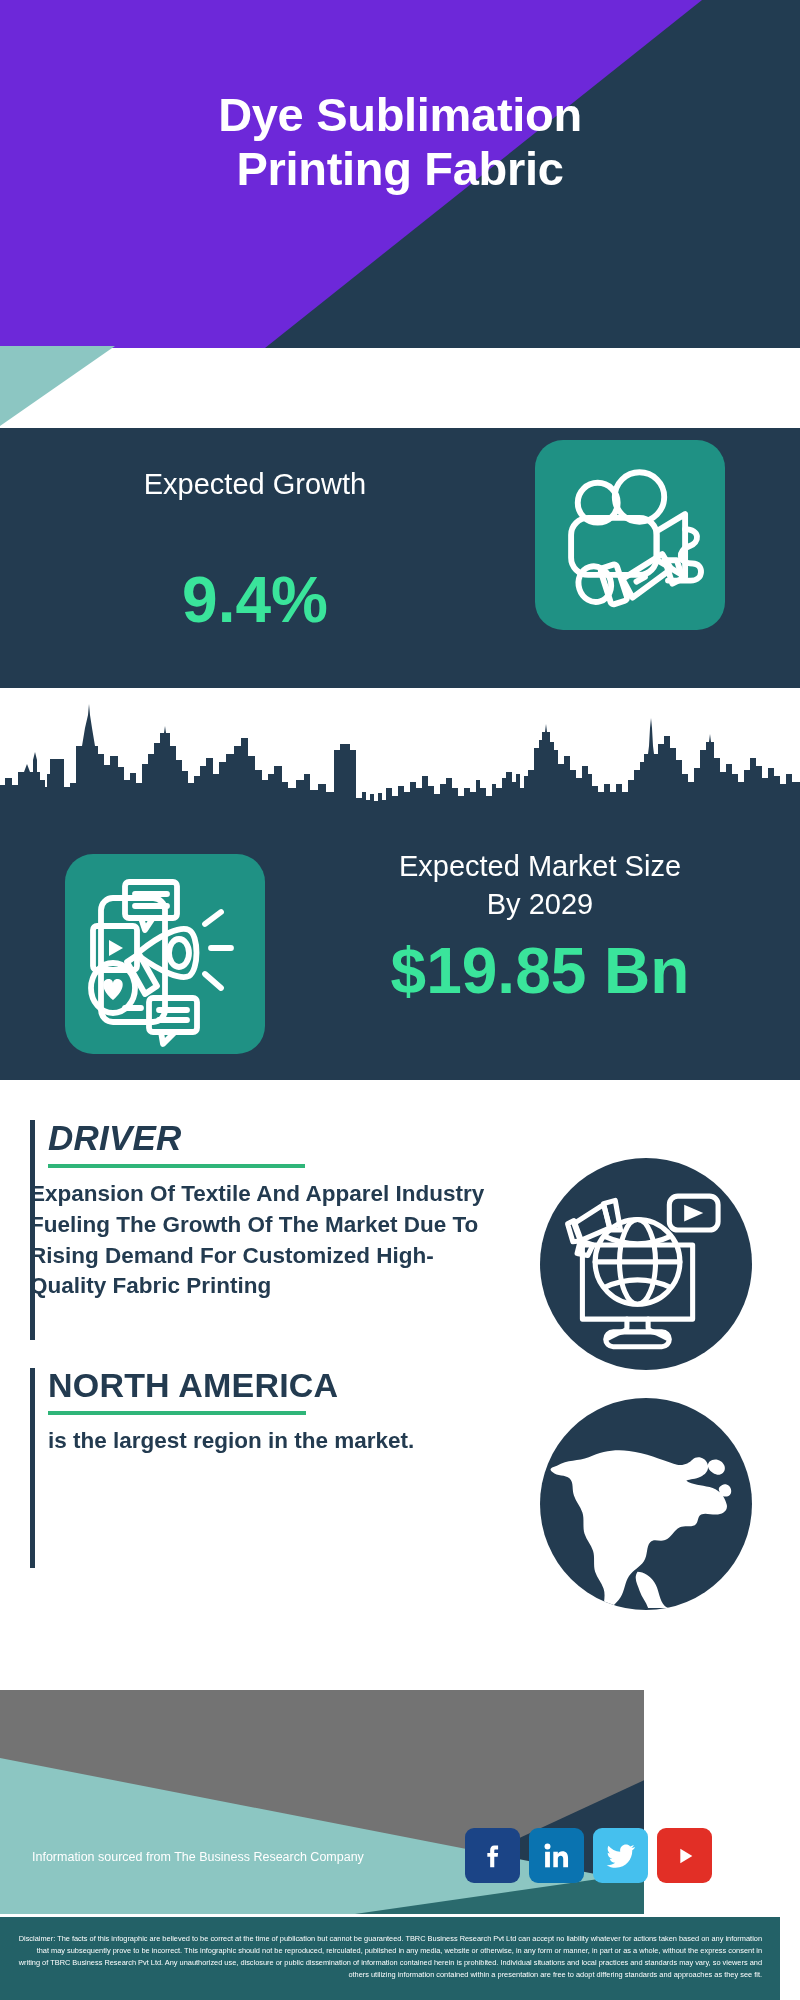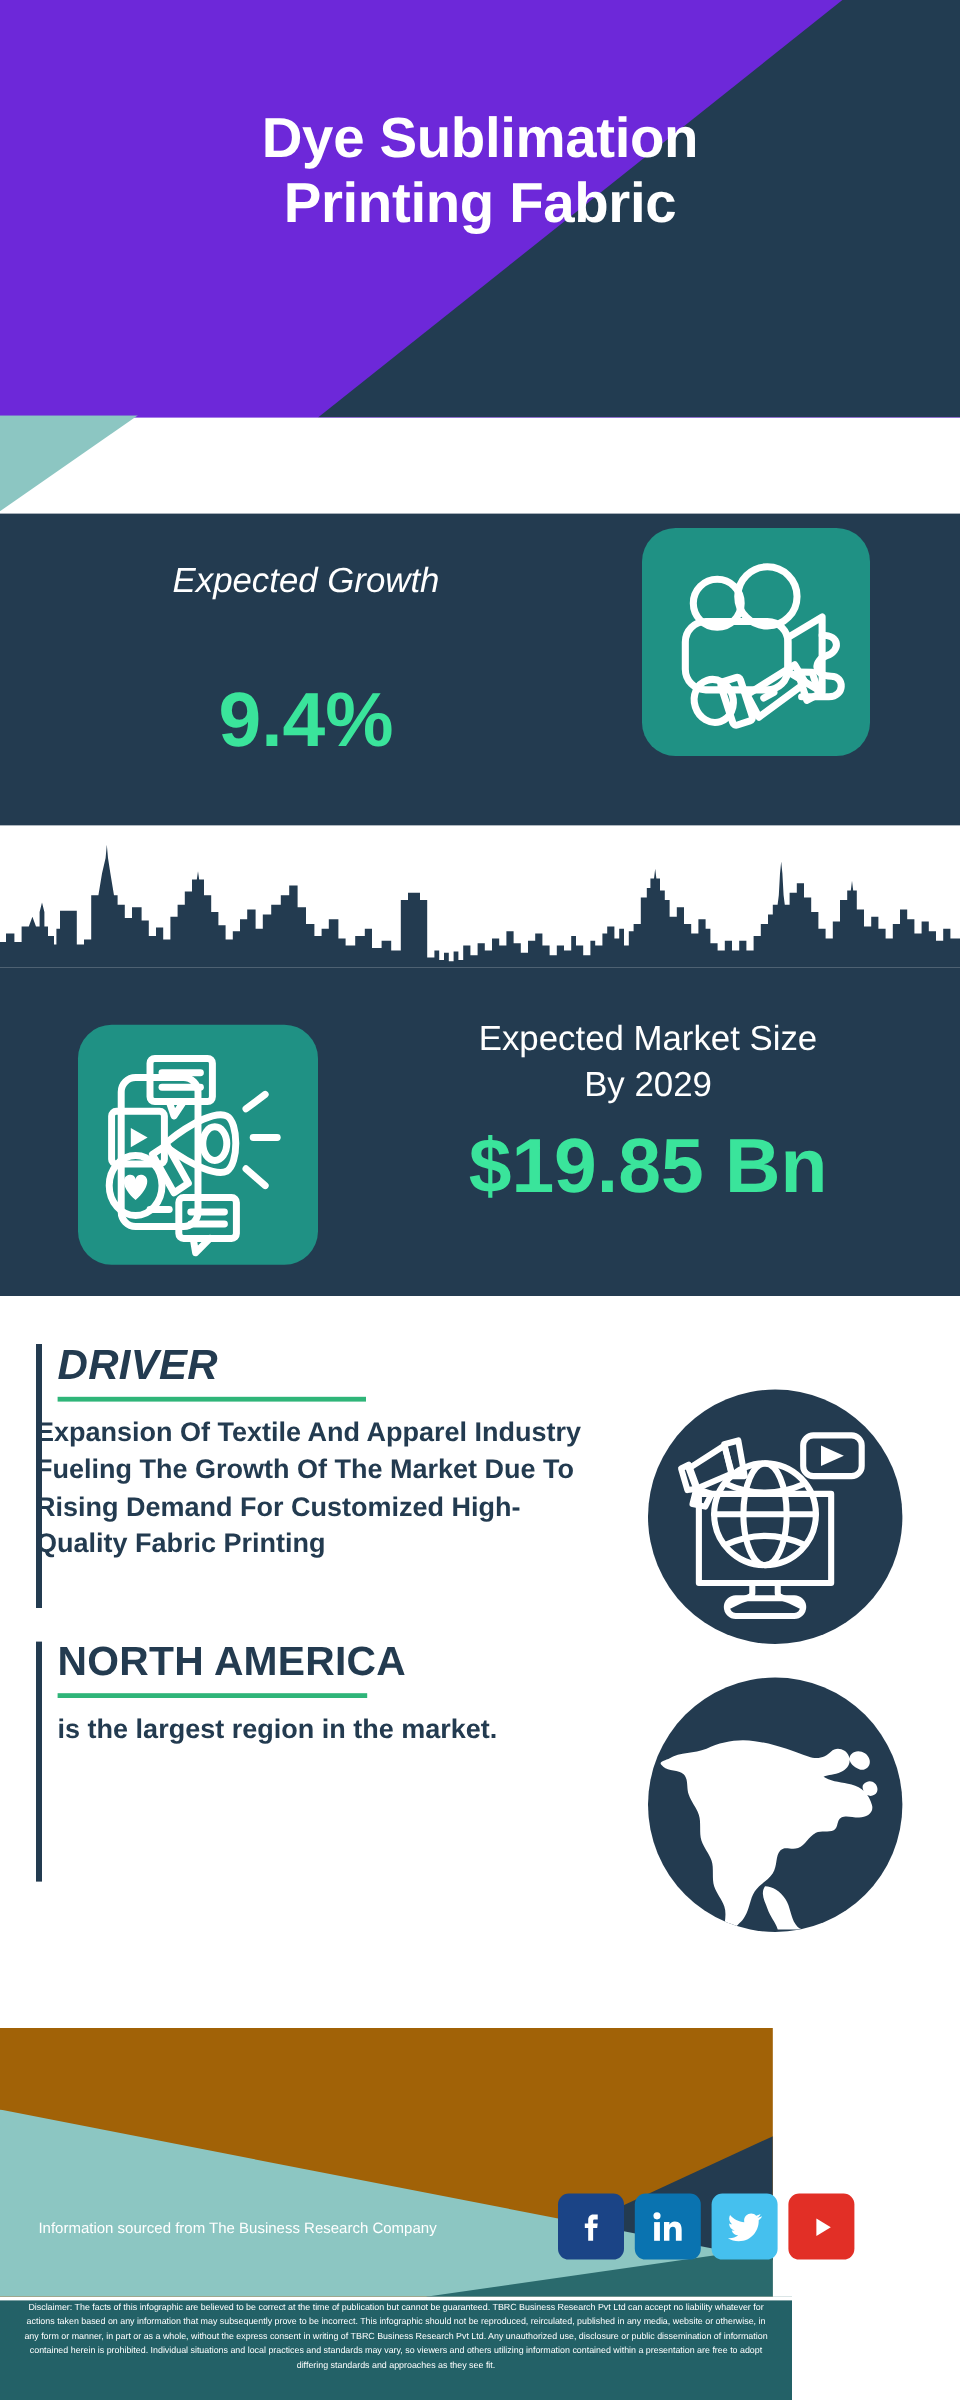--- a/index.html
+++ b/index.html
@@ -37,21 +37,21 @@
     clip-path: polygon(0 0, 115px 0, 0 80px);
   }
 
   
   .growth-band {
     position:absolute; left:0; top:428px; width:800px; height:260px;
     background:#233b50;
   }
   .growth-text {
     position:absolute; left:20px; top:38px; width:470px; text-align:center;
-    color:#ffffff; font-size:29px; line-height:1.3; font-weight:normal;font-style:italic;
+    color:#ffffff; font-size:29px; line-height:1.3; font-weight:normal;
   }
   .growth-value {
     position:absolute; left:20px; top:140px; width:470px; text-align:center;
     color:#3ae49b; font-size:64px; font-weight:bold; line-height:1;
   }
   .icon-tile {
     position:absolute; background:#1f9184; border-radius:28px;
   }
   .tile-camera { left:535px; top:440px; width:190px; height:190px; z-index:5; }
 
@@ -99,21 +99,21 @@
 
   .circ {
     position:absolute; border-radius:50%; background:#233b50; overflow:hidden;
   }
   .circ-monitor { left:540px; top:1158px; width:212px; height:212px; }
   .circ-map     { left:540px; top:1398px; width:212px; height:212px; }
 
   
   .footer {
     position:absolute; left:0; top:1690px; width:644px; height:224px;
-    background:#a16207; overflow:hidden;
+    background:#737373; overflow:hidden;
   }
   .f-navy2 {
     position:absolute; inset:0; background:#233b50;
     clip-path: polygon(800px 18px, 800px 224px, 355px 224px);
   }
   .f-teal {
     position:absolute; inset:0; background:#8cc6c2;
     clip-path: polygon(0 68px, 800px 224px, 0 224px);
   }
   .f-overlap2 {
@@ -131,24 +131,24 @@
     display:flex; align-items:center; justify-content:center;
   }
   .sico svg { display:block; }
   .s-fb { background:#1b4486; }
   .s-li { background:#0a73b0; }
   .s-tw { background:#45c0ee; }
   .s-yt { background:#e22f26; }
 
   
   .disclaimer {
-    position:absolute; left:0; top:1914px; width:660px; height:86px;
+    position:absolute; left:0; top:1914px; width:780px; height:86px;
     background:#236167; border-top:3px solid #ffffff;
-    padding:0 18px 0 18px;
-    color:#ffffff; font-size:7.4px; line-height:1.62; text-align:center;
+    padding:16px 18px 0 18px;
+    color:#ffffff; font-size:7.4px; line-height:1.62; text-align:right;
   }
 </style>
 </head>
 <body>
 
 <div class="page">
 
   <div class="header">
     <div class="header-diag"></div>
     <div class="header-title">

